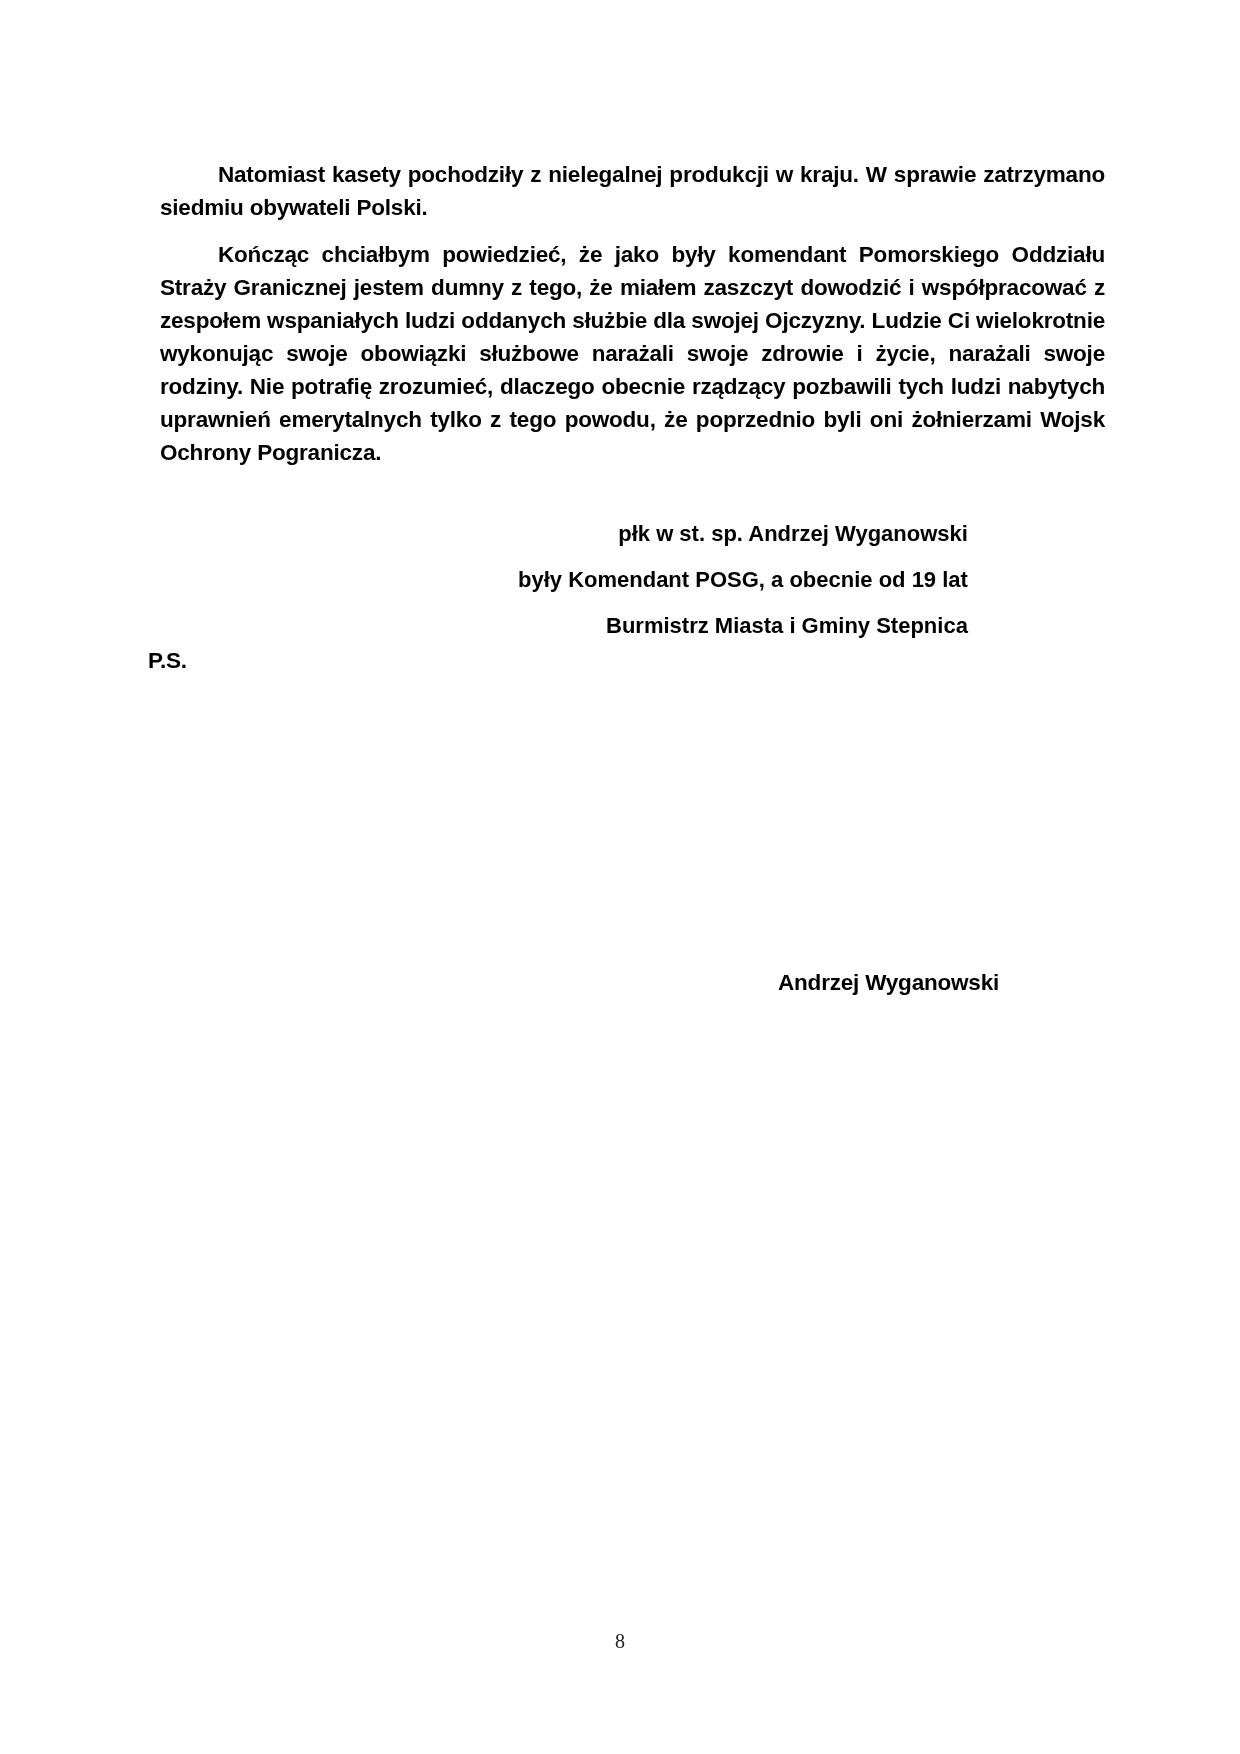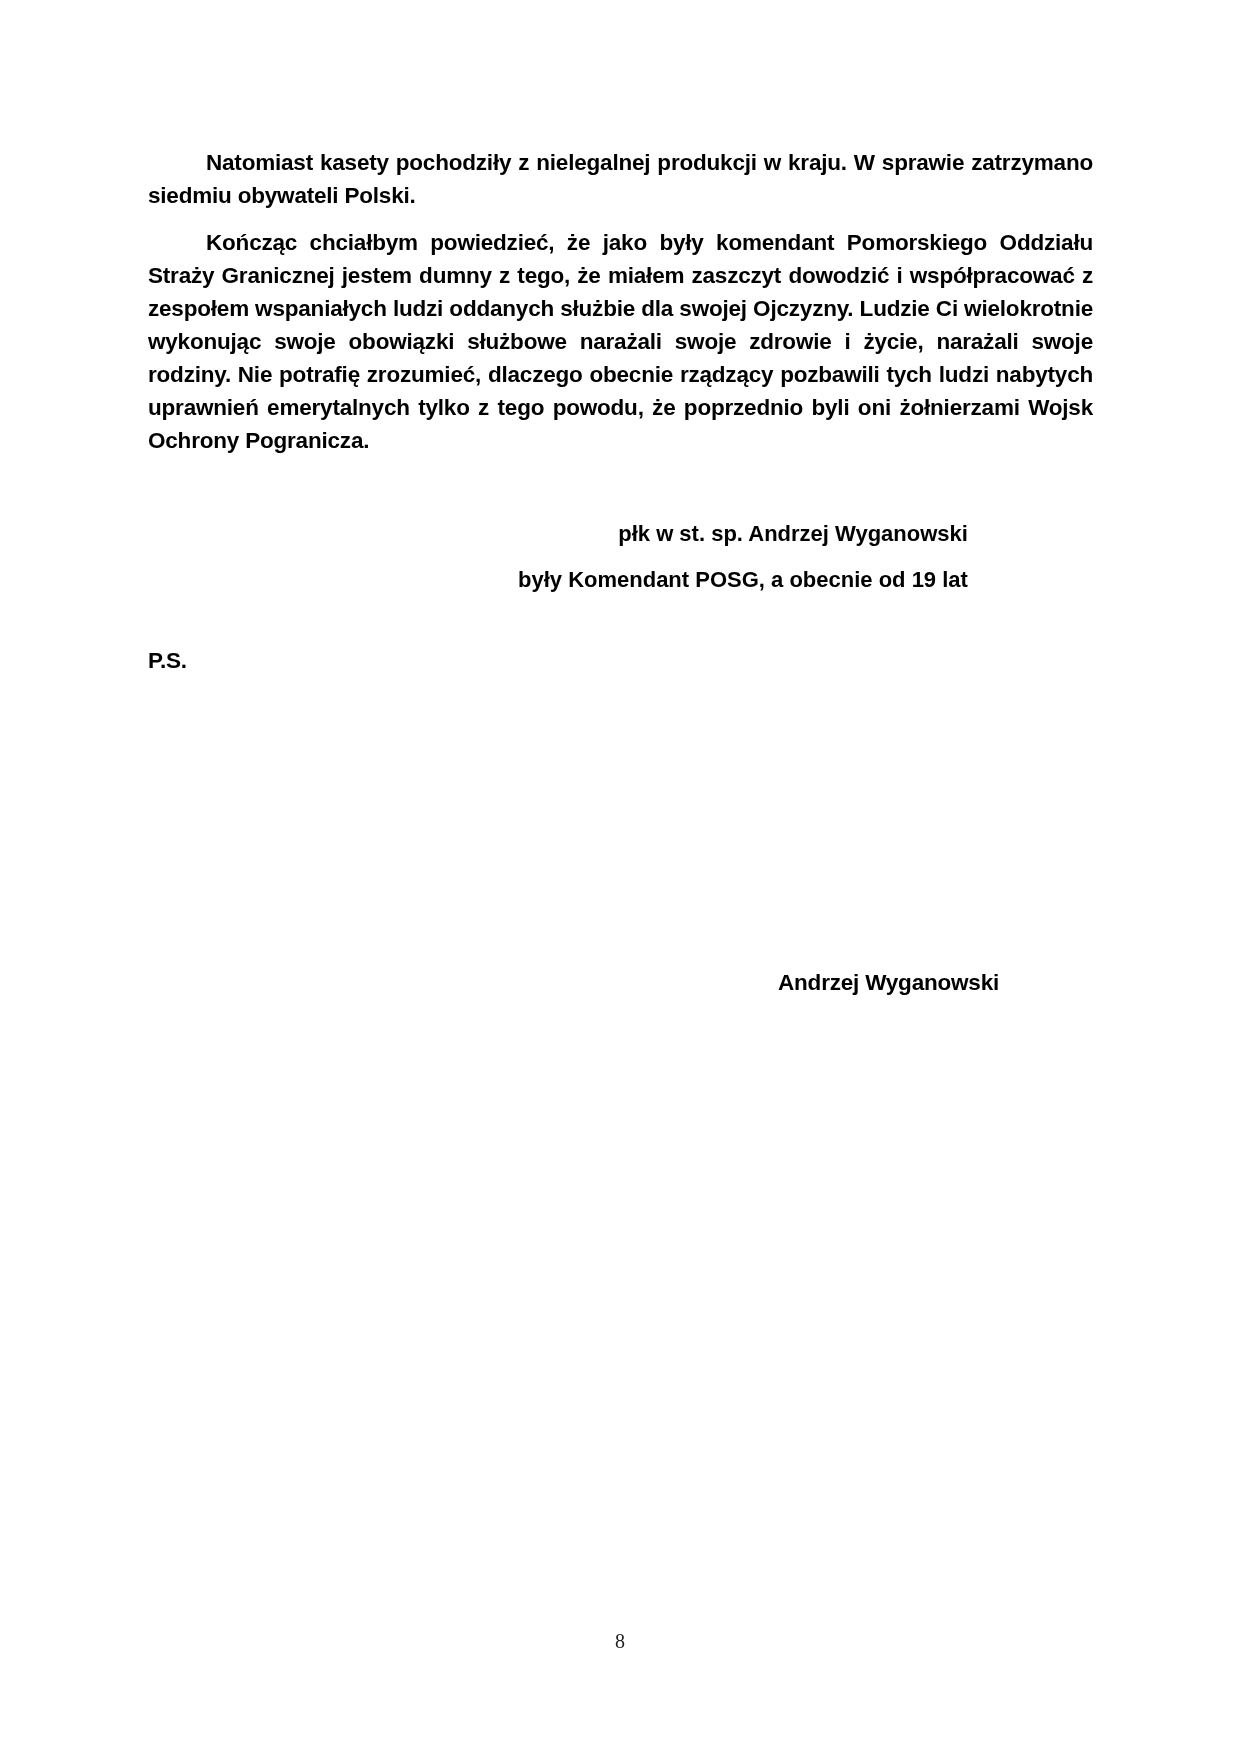--- a/index.html
+++ b/index.html
@@ -24,21 +24,21 @@
     .text {
       font-family: "Liberation Sans", sans-serif;
       font-weight: bold;
       font-size: 22.5px;
       letter-spacing: -0.2px;
     }
     .para {
       position: absolute;
       left: 148px;
       width: 945px;
-      margin: 0;
+      margin: 12px;
       text-align: justify;
       line-height: 33px;
     }
     .indent { text-indent: 58px; }
     .sig-block {
       position: absolute;
       left: 518px;
       top: 511px;
       margin: 0;
       padding: 0;
@@ -80,20 +80,21 @@
 
 <div class="page">
 
   <p class="para text indent" style="top:146px;">Natomiast kasety pochodziły z nielegalnej produkcji w kraju. W sprawie zatrzymano siedmiu obywateli Polski.</p>
 
   <p class="para text indent" style="top:226px;">Kończąc chciałbym powiedzieć, że jako były komendant Pomorskiego Oddziału Straży Granicznej jestem dumny z tego, że miałem zaszczyt dowodzić i współpracować z zespołem wspaniałych ludzi oddanych służbie dla swojej Ojczyzny. Ludzie Ci wielokrotnie wykonując swoje obowiązki służbowe narażali swoje zdrowie i życie, narażali swoje rodziny. Nie potrafię zrozumieć, dlaczego obecnie rządzący pozbawili  tych ludzi nabytych uprawnień emerytalnych tylko z tego powodu, że poprzednio byli oni żołnierzami Wojsk Ochrony Pogranicza.</p>
 
   <ul class="sig-block text">
     <li class="sig-line">płk w st. sp. Andrzej Wyganowski</li>
     <li class="sig-line">były Komendant POSG, a obecnie od 19 lat</li>
+    <li class="sig-line">Burmistrz Miasta i Gminy Stepnica</li>
   </ul>
 
   <p class="ps text">P.S.</p>
 
 
 
   <p class="final-sig text">Andrzej Wyganowski</p>
 
   <div class="page-number">8</div>
 </div>

